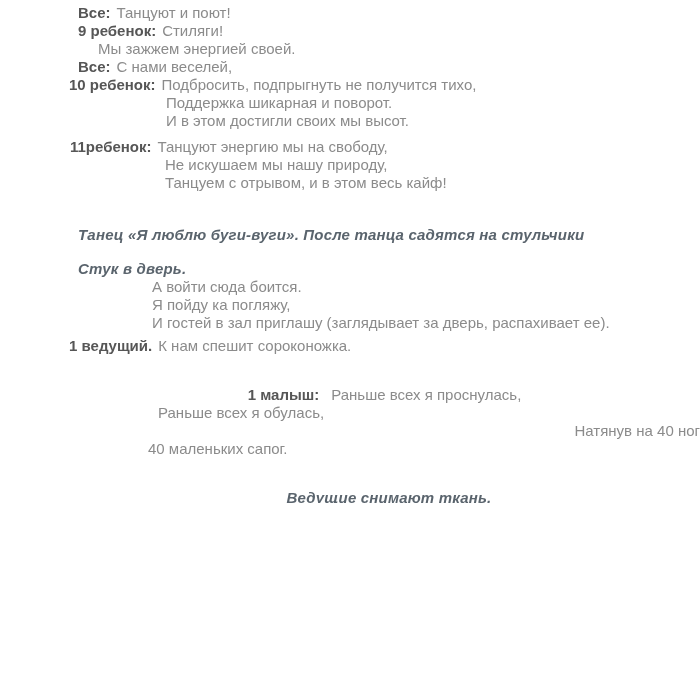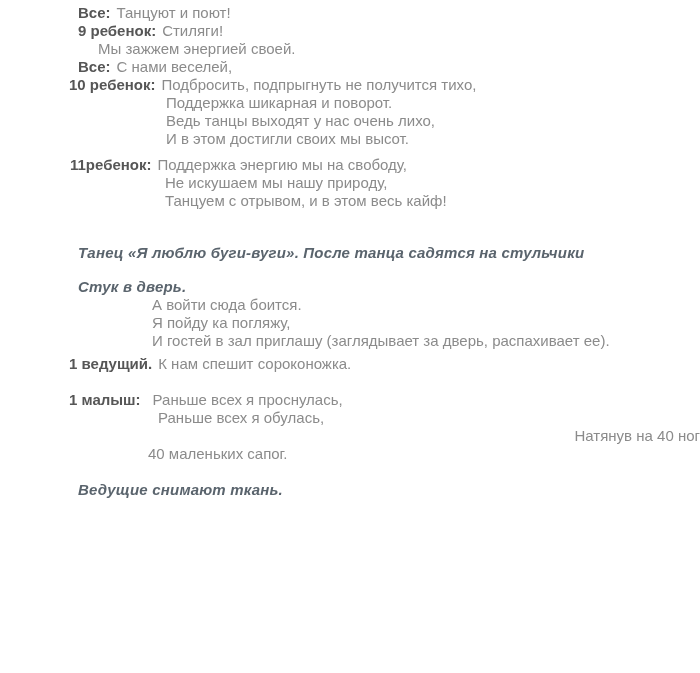--- a/index.html
+++ b/index.html
@@ -47,21 +47,21 @@
   .ml152 { margin-left: 152px; }
   .ml166 { margin-left: 166px; }
   .ml165 { margin-left: 165px; }
   .ml158 { margin-left: 158px; }
   .ml155 { margin-left: 155px; text-align: right; }
   .ml148 { margin-left: 148px; }
   
   .mt8  { margin-top: 8px; }
   .mt5  { margin-top: 5px; }
   .mt34 { margin-top: 34px; }
-  .mt35 { margin-top: 18px; }
+  .mt35 { margin-top: 31px; text-align: center; }
   .mt36 { margin-top: 16px; }
 </style>
 </head>
 <body>
 
 <div class="page">
 
   <div class="line ml78">
     <span class="speaker">Все:</span><span class="speech">Танцуют и поют!</span>
   </div>
@@ -77,28 +77,25 @@
     <span class="speaker">Все:</span><span class="speech">С нами веселей,</span>
   </div>
 
   <div class="line ml69">
     <span class="speaker">10 ребенок:</span><span class="speech">Подбросить, подпрыгнуть не получится тихо,</span>
   </div>
   <div class="line ml166">
     <span class="speech">Поддержка шикарная и поворот.</span>
   </div>
   <div class="line ml166">
-    <span class="speech">Ведь танцы выходят у нас очень лихо,</span>
-  </div>
-  <div class="line ml166">
     <span class="speech">И в этом достигли своих мы высот.</span>
   </div>
 
   <div class="line ml70 mt8">
-    <span class="speaker">11ребенок:</span><span class="speech">Поддержка энергию мы на свободу,</span>
+    <span class="speaker">11ребенок:</span><span class="speech">Танцуют энергию мы на свободу,</span>
   </div>
   <div class="line ml165">
     <span class="speech">Не искушаем мы нашу природу,</span>
   </div>
   <div class="line ml165">
     <span class="speech">Танцуем с отрывом, и в этом весь кайф!</span>
   </div>
 
   <div class="direction mt34">Танец «Я люблю буги-вуги». После танца садятся на стульчики</div>
 

